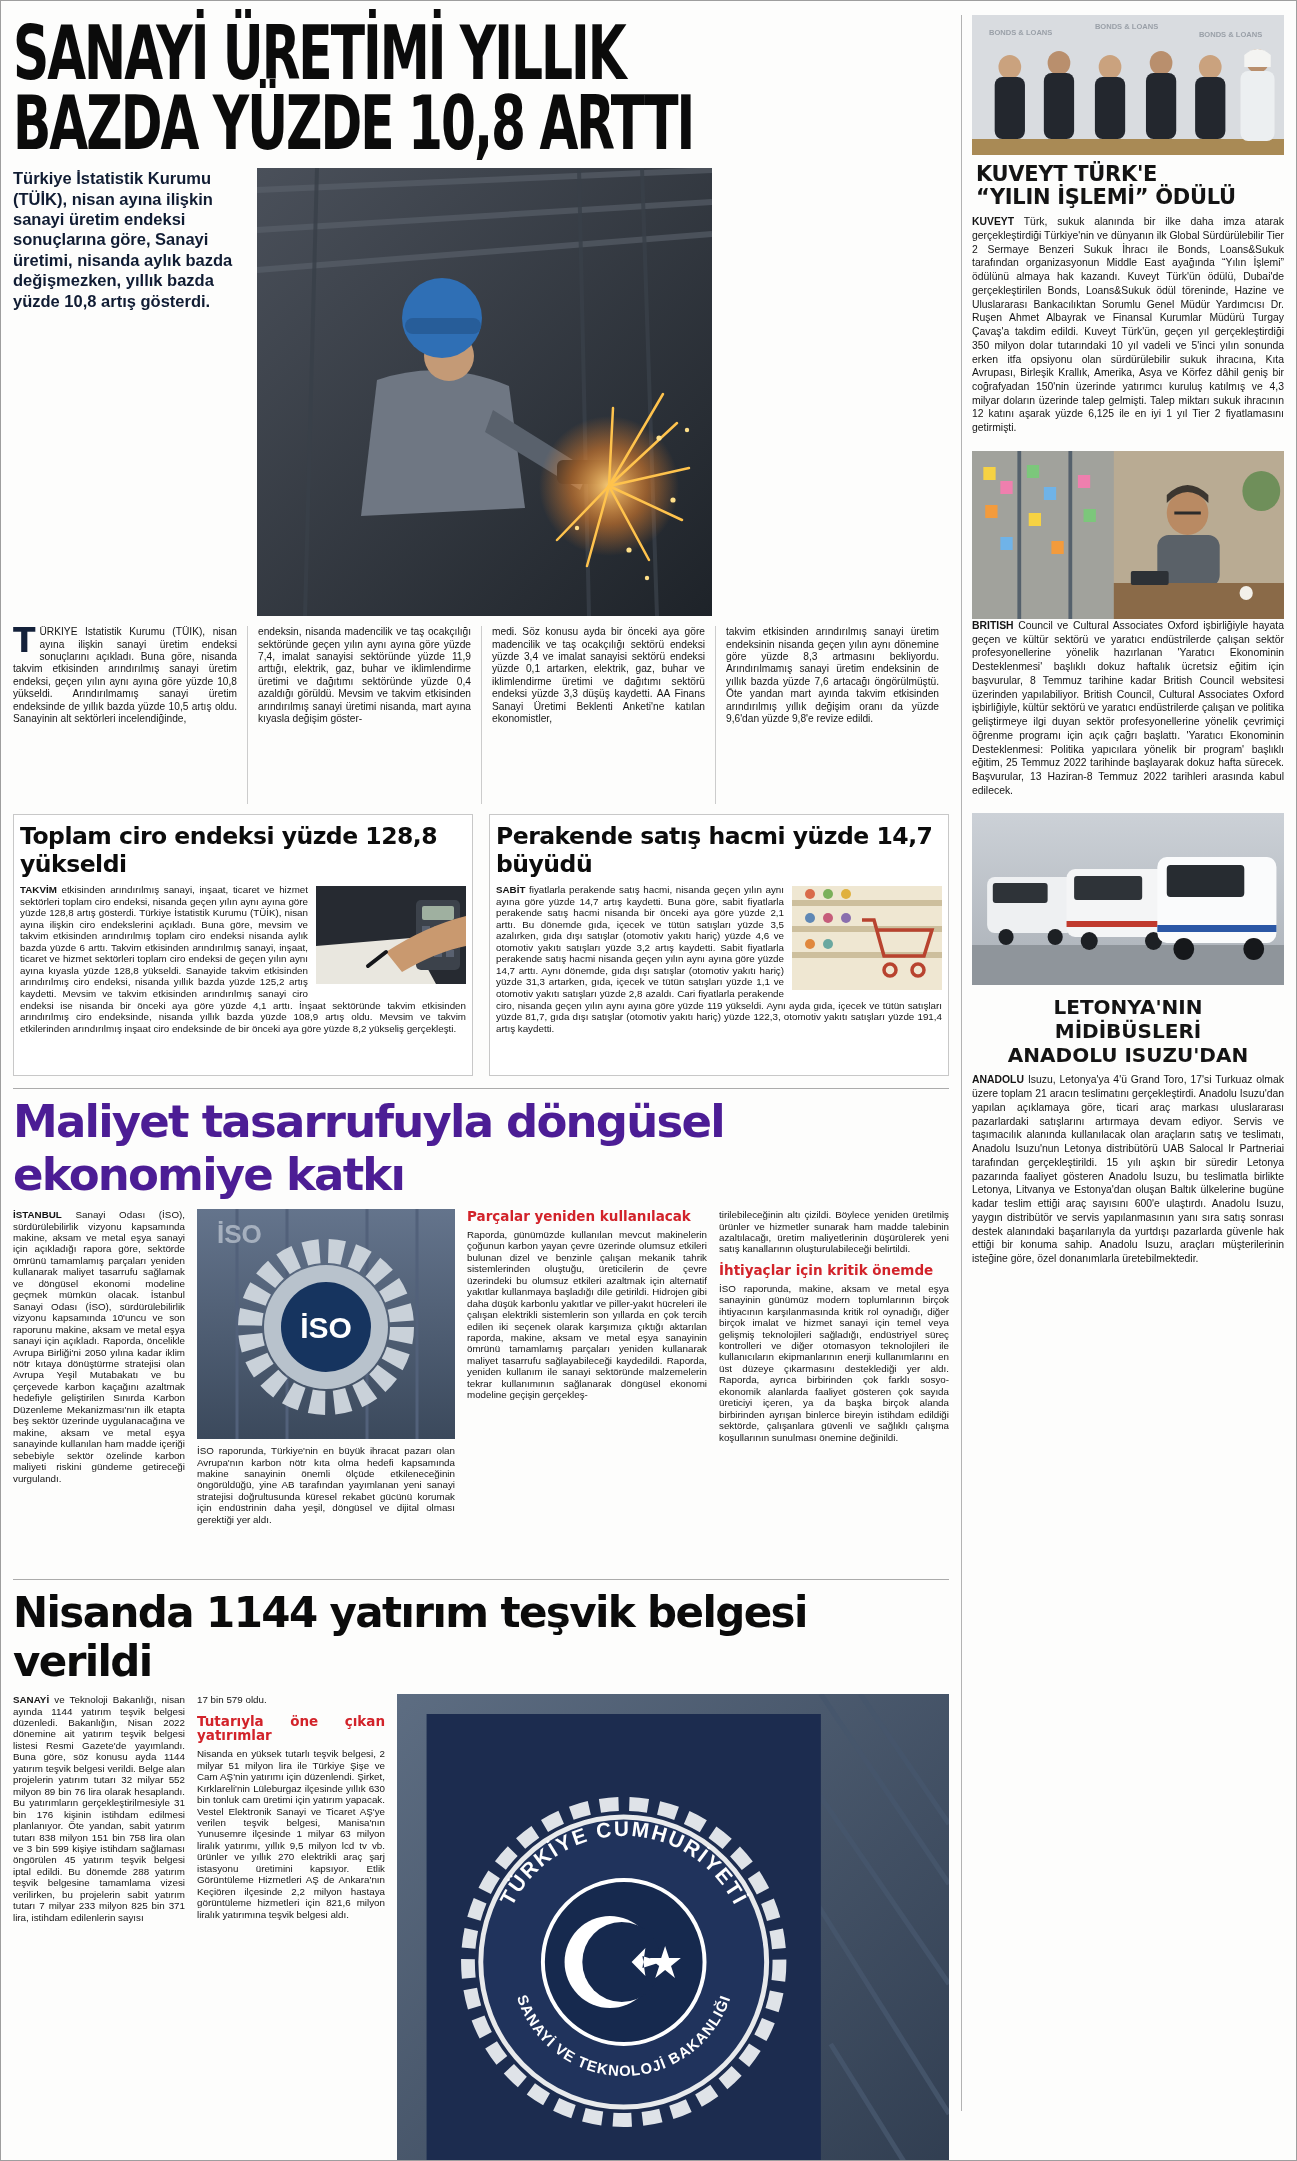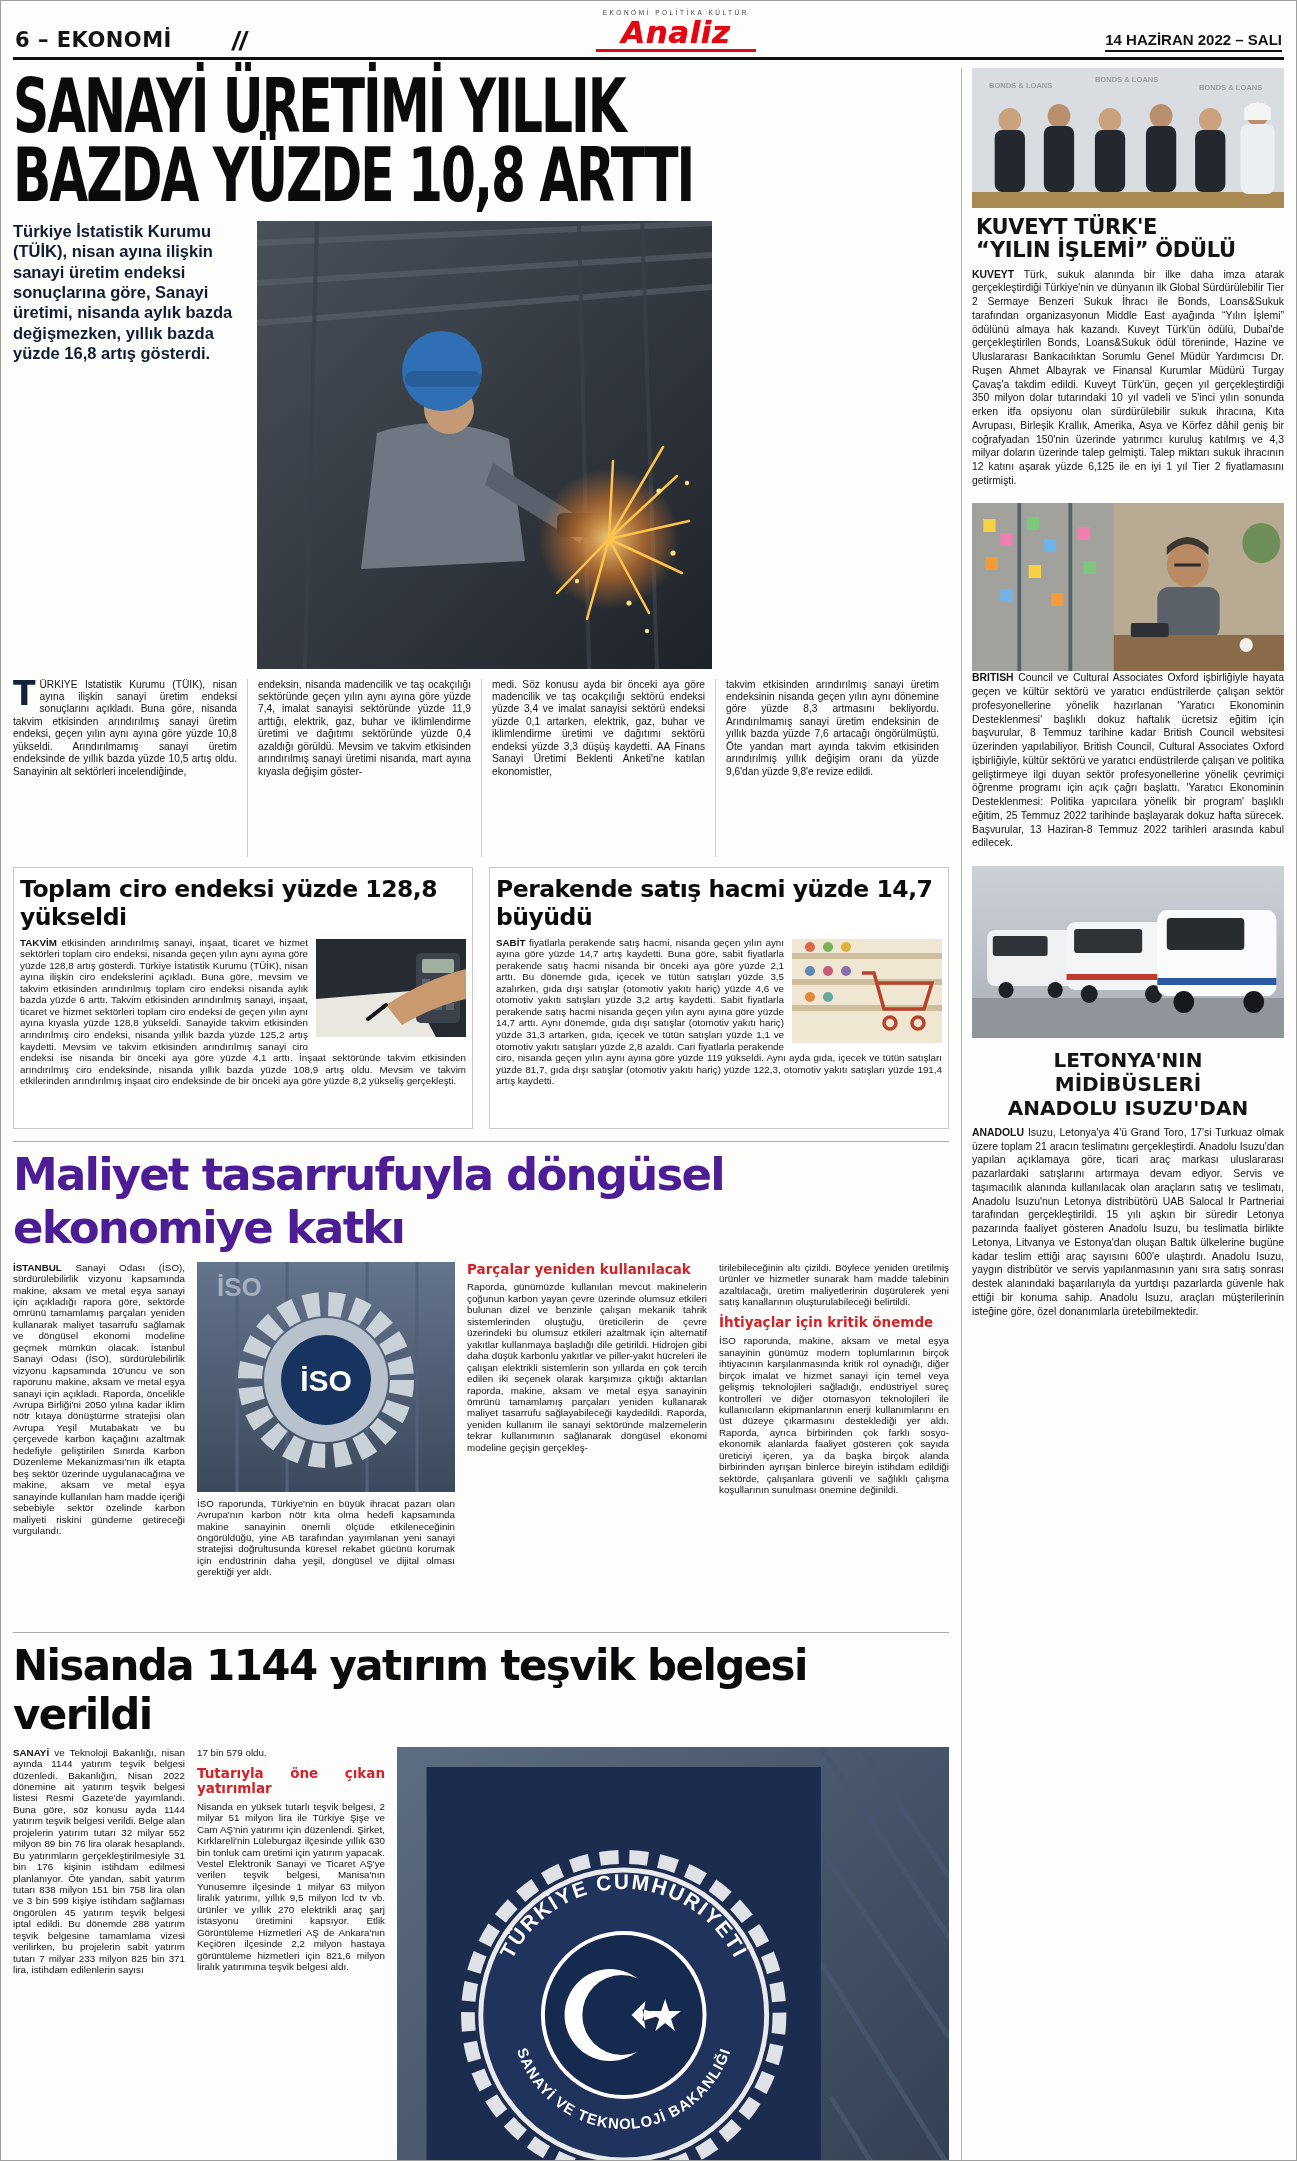--- a/index.html
+++ b/index.html
@@ -65,45 +65,33 @@
   .sb h2.let{font-size:20px;font-weight:bold;line-height:1.2;margin:10px 4px 6px;text-align:center;
         font-family:"DejaVu Sans","Liberation Sans",sans-serif;}
   .sb .bt{font-size:10.4px;line-height:1.32;text-align:justify;}
   .sb .gap{height:16px;}
 </style>
 </head>
 <body>
 
 <div class="page">
 
-  <div class="topbar">
-    <div class="tb-left">
-      <span class="seclabel">6 – EKONOMİ</span>
-      <span class="slashes">//</span>
-    </div>
-    <div class="mast">
-      <div class="tagline">EKONOMİ POLİTİKA KÜLTÜR</div>
-      <div class="logo">Analiz</div>
-      <div class="bar"></div>
-    </div>
-    <span class="date">14 HAZİRAN 2022 – SALI</span>
-  </div>
 
   <div class="content">
 
     <div class="main">
 
       <div class="hl">
         <span class="l">SANAYİ ÜRETİMİ YILLIK</span>
         <span class="l">BAZDA YÜZDE 10,8 ARTTI</span>
       </div>
 
       <div class="storyrow">
         <div class="lead">
-          <p class="dk">Türkiye İstatistik Kurumu (TÜİK), nisan ayına ilişkin sanayi üretim endeksi sonuçlarına göre, Sanayi üretimi, nisanda aylık bazda değişmezken, yıllık bazda yüzde 16,8 artış gösterdi.</p>
+          <p class="dk">Türkiye İstatistik Kurumu (TÜİK), nisan ayına ilişkin sanayi üretim endeksi sonuçlarına göre, Sanayi üretimi, nisanda aylık bazda değişmezken, yıllık bazda yüzde 10,8 artış gösterdi.</p>
         </div>
         <div class="workerwrap">
           <svg class="block" viewBox="0 0 455 448" width="455" height="448">
             <defs>
               <linearGradient id="wbg" x1="0" y1="0" x2="1" y2="1">
                 <stop offset="0" stop-color="#4a505a"></stop>
                   <stop offset="1" stop-color="#1e2329"></stop>
               </linearGradient>
               <radialGradient id="glow" cx=".5" cy=".5" r=".5">
                 <stop offset="0" stop-color="#ffd27a" stop-opacity=".95"></stop>

